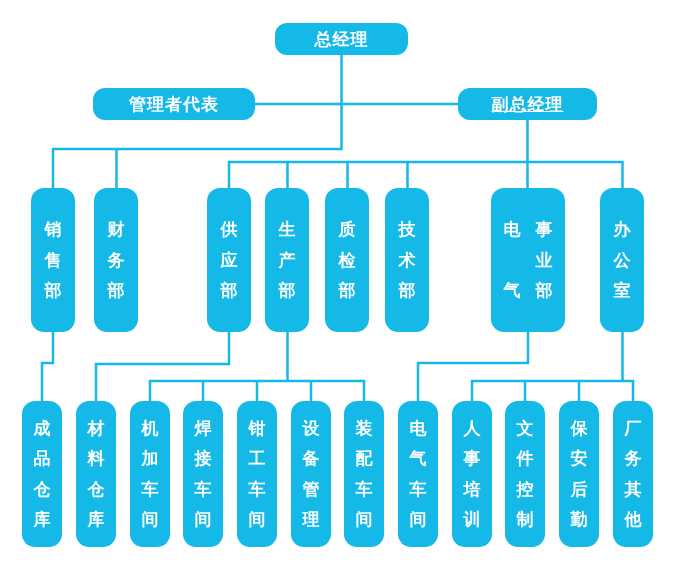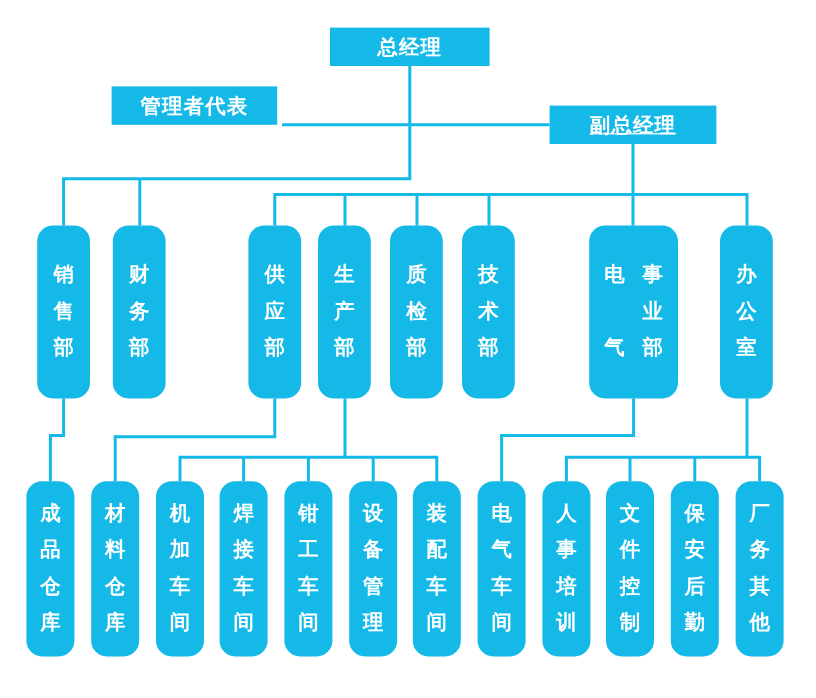--- a/index.html
+++ b/index.html
@@ -19,21 +19,21 @@
   svg.wires{position:absolute;left:0;top:0;}
   .conn line,.conn polyline{
     stroke:var(--connector);
     stroke-width:2.5;
     fill:none;
   }
   .hbox{
     position:absolute;
     background:var(--node-fill);
     color:var(--node-text);
-    border-radius:0;
+    border-radius:12px;
     display:flex;align-items:center;justify-content:center;
     font-size:17px;font-weight:bold;letter-spacing:1px;
     box-sizing:border-box;
   }
   .vbox{
     position:absolute;
     background:var(--node-fill);
     color:var(--node-text);
     border-radius:13px;
     display:flex;align-items:center;justify-content:center;
@@ -83,21 +83,21 @@
 
       <line x1="622.5" y1="332" x2="622.5" y2="381"></line>
       <polyline points="472,401 472,381 633,381 633,401"></polyline>
       <line x1="525" y1="381" x2="525" y2="401"></line>
       <line x1="579" y1="381" x2="579" y2="401"></line>
     </g>
   </svg>
 
   <div class="hbox" style="left:275px;top:23px;width:133px;height:32px;">总经理</div>
 
-  <div class="hbox" style="left:93px;top:72px;width:138px;height:32px;">管理者代表</div>
+  <div class="hbox" style="left:93px;top:88px;width:162px;height:32px;">管理者代表</div>
   <div class="hbox" style="left:458px;top:88px;width:139px;height:32px;text-decoration:underline;">副总经理</div>
 
   <div class="vbox" style="left:31px;top:188px;width:44px;height:144px;">
     <div class="vtext h3">
         <div class="ch">销</div>
         <div class="ch">售</div>
         <div class="ch">部</div>
       </div>
   </div>
   <div class="vbox" style="left:94px;top:188px;width:44px;height:144px;">

